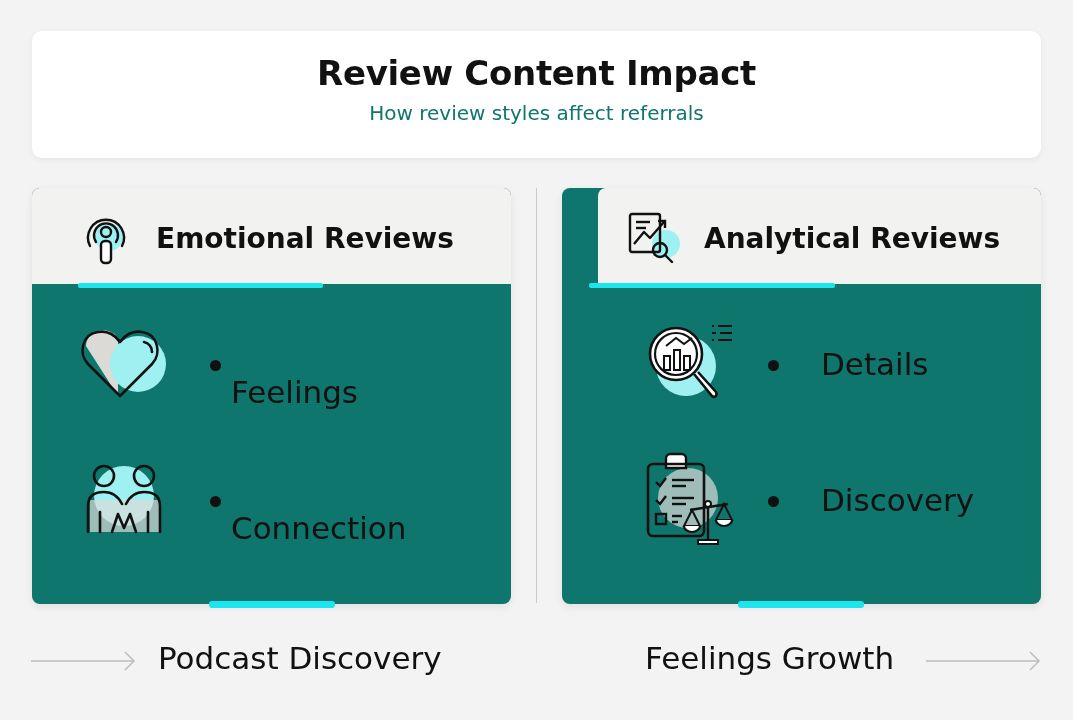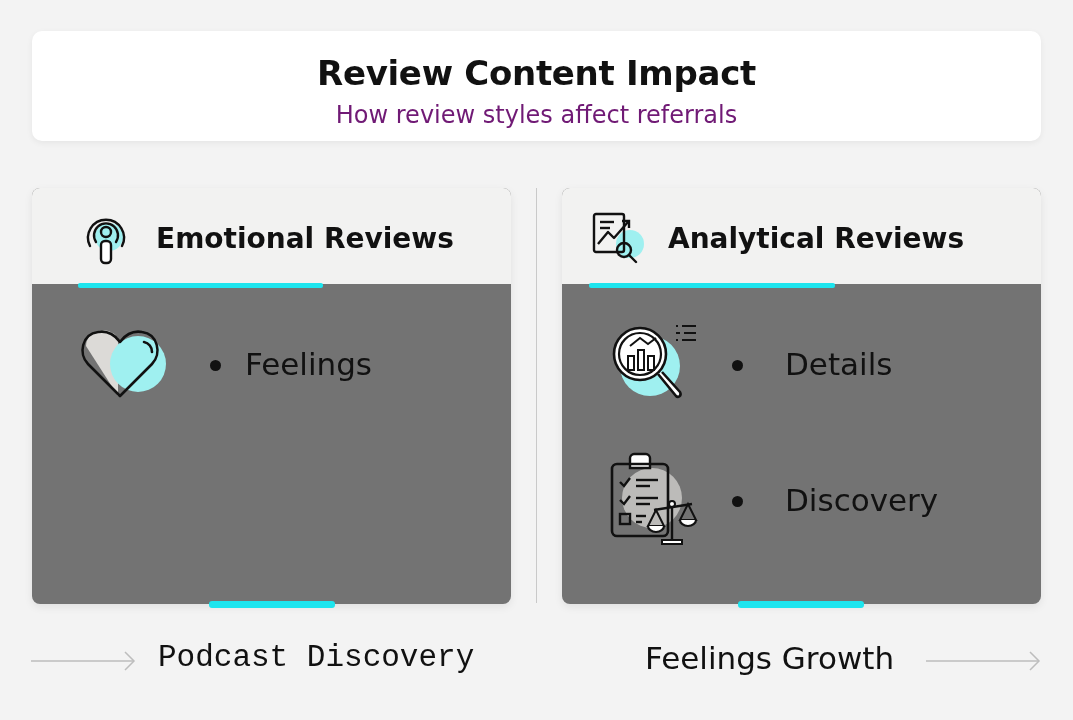--- a/index.html
+++ b/index.html
@@ -1,37 +1,37 @@
 <!DOCTYPE html>
 <html><head>
 <meta charset="utf-8">
 <style>
   * { box-sizing: border-box; margin: 0; padding: 0; }
   html, body { width: 1073px; height: 720px; background: #f3f3f3; overflow: hidden; }
   body { font-family: "DejaVu Sans", "Liberation Sans", sans-serif; color: #111; position: relative; }
 
   .header-card {
-    position: absolute; left: 32px; top: 31px; width: 1009px; height: 110px;
+    position: absolute; left: 32px; top: 31px; width: 1009px; height: 127px;
     background: #fff; border-radius: 10px;
     box-shadow: 0 2px 6px rgba(0,0,0,0.06);
     text-align: center;
   }
   .header-card .title { font-size: 34px; font-weight: bold; margin-top: 22px; letter-spacing: -0.3px; }
-  .header-card .subtitle { font-size: 24px; margin-top: 8px; color: #701a75; }
+  .header-card .subtitle { font-size: 20px; margin-top: 8px; color: #0f766e; }
 
   .divider { position: absolute; left: 536px; top: 188px; width: 1px; height: 415px; background: #c9c9c9; }
 
   .panel {
     position: absolute; top: 188px; width: 479px; height: 416px;
-    background: #737373; border-radius: 8px;
+    background: #0f766e; border-radius: 8px;
     box-shadow: 0 3px 8px rgba(0,0,0,0.08);
     overflow: visible;
   }
   .panel.left { left: 32px; }
-  .panel.right { left: 562px; }
+  .panel.right { left: 562px; padding-left: 36px; }
   .panel-head {
     height: 96px; background: #f2f2f1; border-radius: 8px 8px 0 0;
     display: flex; align-items: center; position: relative;
   }
   .panel-head .h-icon { position: absolute; top: 22px; width: 60px; height: 56px; }
   .panel.left .h-icon { left: 46px; }
   .panel.right .h-icon { left: 28px; }
   .panel-head .h-title { position: absolute; top: 34px; font-size: 28px; font-weight: bold; }
   .panel.left .h-title { left: 124px; }
   .panel.right .h-title { left: 106px; }
@@ -39,37 +39,37 @@
   .panel.left .head-accent { left: 46px; width: 245px; }
   .panel.right .head-accent { left: 27px; width: 246px; }
 
   .item { position: absolute; height: 100px; width: 440px; }
   .item .i-icon { position: absolute; width: 96px; height: 96px; }
   .item .bullet { position: absolute; width: 11px; height: 11px; background: #111; border-radius: 50%; }
   .item .label { position: absolute; font-size: 31px; color: #111; }
 
   .panel.left .item .i-icon { left: 44px; }
   .panel.left .item .bullet { left: 178px; }
-  .panel.left .item .label { left: 213px; }
+  .panel.left .item .label { left: 199px; margin-top: 28px; }
   .panel.right .item .i-icon { left: 40px; }
   .panel.right .item .bullet { left: 170px; }
   .panel.right .item .label { left: 195px; margin-left: 28px; }
 
   .item.one { top: 128px; }
   .item.two { top: 264px; }
   .item .i-icon { top: 0; }
   .item .bullet { top: 44px; }
   .item .label { top: 30px; }
 
   .bottom-accent { position: absolute; bottom: -4px; height: 7px; width: 126px; background: #1de5ee; border-radius: 3px; }
   .panel.left .bottom-accent { left: 177px; }
   .panel.right .bottom-accent { left: 176px; }
 
   .footer-label { position: absolute; top: 640px; font-size: 31px; color: #111; }
-  .footer-label.left { left: 158px; font-family: Liberation Mono, monospace; }
+  .footer-label.left { left: 158px; }
   .footer-label.right { left: 645px; }
   .arrow { position: absolute; top: 650px; }
   .arrow.left { left: 31px; }
   .arrow.right { left: 926px; }
 </style>
 </head>
 <body>
 
 <div class="header-card">
   <div class="title">Review Content Impact</div>
@@ -95,20 +95,35 @@
     <svg class="i-icon" viewBox="0 0 96 96">
       <path d="M10 30 C10 14 32 8 42 22 L42 80 Z" fill="#dcdad7"></path>
       <circle cx="62" cy="48" r="28" fill="#9ff0f0"></circle>
       <path d="M44 80 L12 48 C2 38 6 18 22 16 C32 14 40 20 44 26 C48 20 56 14 66 16 C82 18 86 38 76 48 Z" fill="none" stroke="#111" stroke-width="2.6" stroke-linejoin="round"></path>
       <path d="M68 26 A10 10 0 0 1 76 36" fill="none" stroke="#111" stroke-width="2.6" stroke-linecap="round"></path>
     </svg>
     <div class="bullet"></div>
     <div class="label">Feelings</div>
   </div>
 
+  <div class="item two">
+    <svg class="i-icon" viewBox="0 0 96 96">
+      <circle cx="48" cy="44" r="30" fill="#9ff0f0"></circle>
+      <rect x="14" y="48" width="70" height="32" fill="#dcdad7" opacity="0.7"></rect>
+      <circle cx="28" cy="24" r="10" fill="none" stroke="#111" stroke-width="2.6"></circle>
+      <circle cx="68" cy="24" r="10" fill="none" stroke="#111" stroke-width="2.6"></circle>
+      <path d="M12 80 L12 54 C12 44 18 40 28 40 C36 40 42 44 46 52" fill="none" stroke="#111" stroke-width="2.6" stroke-linecap="round"></path>
+      <path d="M84 80 L84 54 C84 44 78 40 68 40 C60 40 54 44 50 52" fill="none" stroke="#111" stroke-width="2.6" stroke-linecap="round"></path>
+      <path d="M24 80 L24 60" stroke="#111" stroke-width="2.6" stroke-linecap="round"></path>
+      <path d="M72 80 L72 60" stroke="#111" stroke-width="2.6" stroke-linecap="round"></path>
+      <path d="M36 80 L42 62 L48 76 L54 62 L60 80" fill="none" stroke="#111" stroke-width="2.6" stroke-linejoin="round" stroke-linecap="round"></path>
+    </svg>
+    <div class="bullet"></div>
+    <div class="label">Connection</div>
+  </div>
 
   <div class="bottom-accent"></div>
 </div>
 
 <div class="panel right">
   <div class="panel-head">
     <svg class="h-icon" viewBox="0 0 60 56">
       <circle cx="40" cy="34" r="14" fill="#9ff0f0"></circle>
       <rect x="4" y="4" width="30" height="38" rx="2" fill="none" stroke="#111" stroke-width="2.4"></rect>
       <line x1="10" y1="12" x2="24" y2="12" stroke="#111" stroke-width="2.4"></line>

